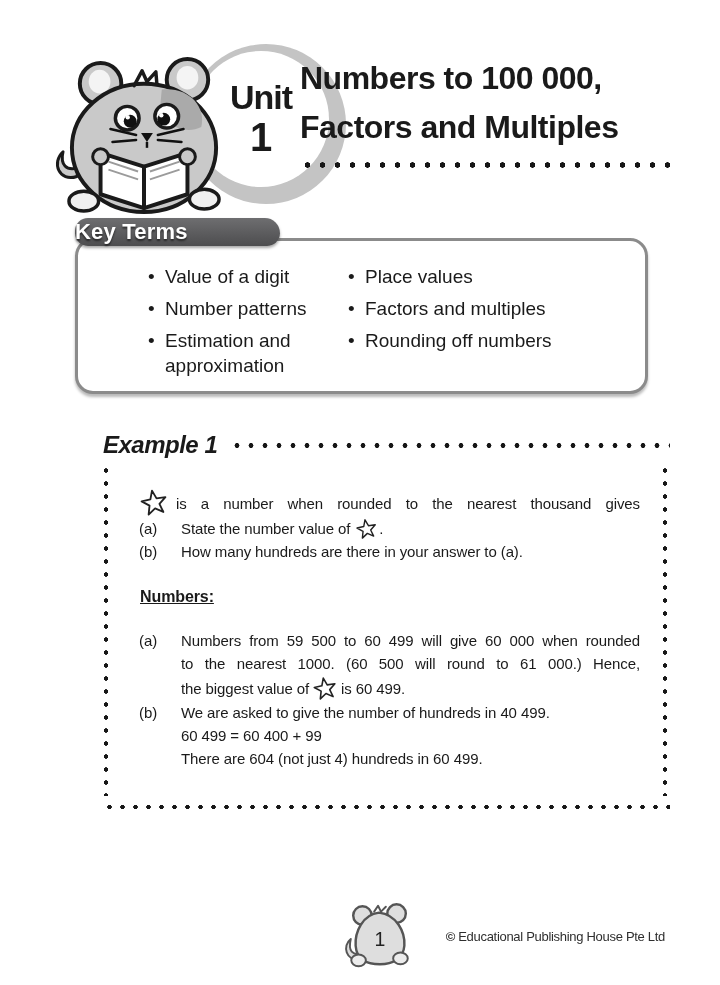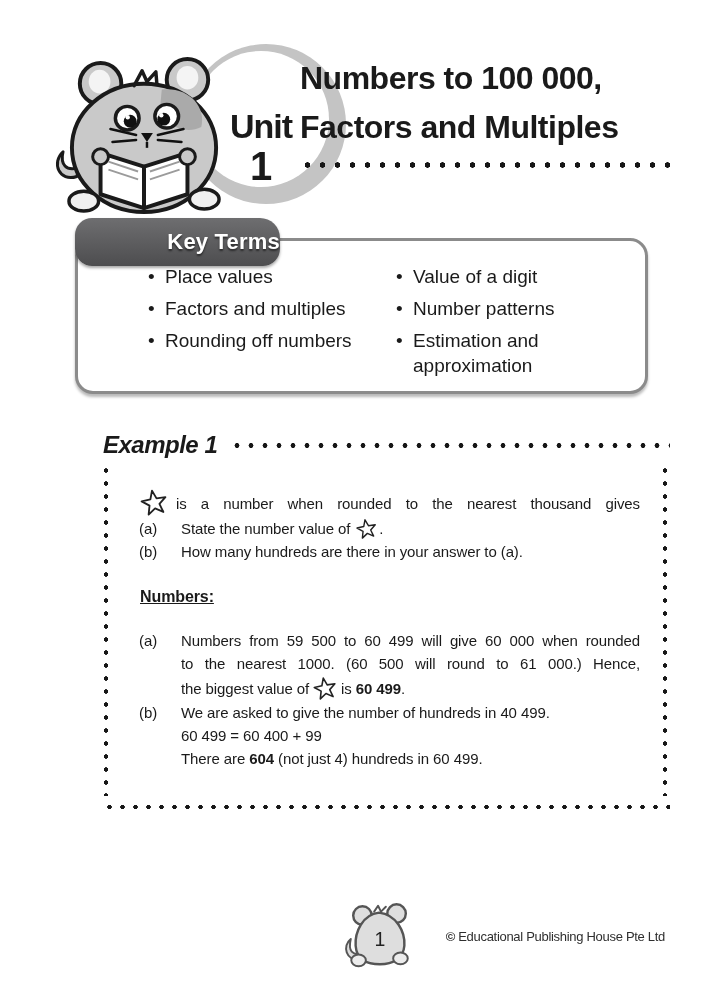--- a/index.html
+++ b/index.html
@@ -4,38 +4,38 @@
 <style>
   * { margin:0; padding:0; box-sizing:border-box; }
   html,body { background:#ffffff; }
   body { font-family:"Liberation Sans", sans-serif; color:#1a1a1a; }
   .page { position:relative; width:720px; height:985px; background:#fff; overflow:hidden; margin:0 auto; }
 
   
   .mascot { position:absolute; left:50px; top:56px; width:190px; height:158px; z-index:3; }
   .unit-ring { position:absolute; left:186px; top:44px; width:160px; height:160px; border-radius:50%; background:#c4c4c4; z-index:1; }
   .unit-disc { position:absolute; left:193px; top:51px; width:136px; height:136px; border-radius:50%; background:#ffffff; z-index:2;
-               display:flex; flex-direction:column; align-items:center; justify-content:flex-end; }
+               display:flex; flex-direction:column; align-items:center; justify-content:center; }
   .unit-label { font-size:34px; font-weight:bold; letter-spacing:-1px; line-height:1.05; }
   .unit-number { font-size:40px; font-weight:bold; line-height:1.05; }
   .title-block { position:absolute; left:300px; top:54px; width:370px; z-index:2; }
   .title-line { font-size:32px; font-weight:bold; letter-spacing:-0.5px; line-height:49px; white-space:nowrap; }
   .hdots { height:8px; margin-top:9px;
            background-image:radial-gradient(circle, #161616 2.5px, transparent 3px);
            background-size:15px 8px; background-repeat:repeat-x; background-position:left center; }
 
   
   .keyterms { position:absolute; left:75px; top:218px; width:573px; }
   .kt-box { position:relative; margin-top:20px; height:156px; border:3px solid #8b8b8b; border-radius:18px;
             background:#fff; box-shadow:0 3px 3px rgba(0,0,0,0.28); padding:23px 0 0 70px;
             display:flex; }
-  .kt-tab { position:absolute; left:0; top:0; z-index:2; width:205px; height:48px;
+  .kt-tab { position:absolute; left:0; top:0; z-index:2; width:205px; height:28px;
             background:linear-gradient(#6e6e70, #4d4d4f); border-radius:17px 20px 17px 17px;
             box-shadow:0 2px 3px rgba(0,0,0,0.35);
-            display:flex; align-items:center; justify-content:flex-end; }
+            display:flex; align-items:center; justify-content:flex-start; }
   .kt-tab span { color:#fff; font-weight:bold; font-size:22px; letter-spacing:0.2px; text-shadow:0 2px 2px rgba(0,0,0,0.55); }
   .kt-col { list-style:none; font-size:19px; }
   .kt-col.left { width:248px; }
   .kt-col.right { width:200px; }
   .kt-col li { position:relative; padding-left:17px; line-height:25px; margin-bottom:7px; }
   .kt-col li::before { content:"•"; position:absolute; left:0; top:0; font-size:19px; }
 
   
   .example { position:absolute; left:103px; top:429px; width:567px; }
   .ex-head { display:flex; align-items:center; height:32px;font-style:italic; }
@@ -55,21 +55,21 @@
              background-size:13px 6px; background-repeat:repeat-x; background-position:left center; }
   .j { text-align:justify; text-align-last:justify; }
   .star { vertical-align:-7px; margin:0 5px 0 0; }
   .star.lg { width:30px; height:30px; vertical-align:-8px; margin-right:7px; }
   .star.md { width:26px; height:26px; margin:0 3px; }
   .star.sm { width:23px; height:23px; vertical-align:-6px; margin:0 1px 0 5px; }
   .q-item, .sol-item { display:flex; }
   .q-label { width:42px; flex:0 0 42px; }
   .sol-lines { flex:1; }
   .sol-head { font-weight:bold; text-decoration:underline; font-size:16px; margin:22px 0 21px 1px; }
-  .bold { font-weight:bold; }
+  .bold { font-weight:normal; }
   .indent { margin-left:57px; }
 
   
   .footer-mouse { position:absolute; left:342px; top:902px; width:76px; height:68px; }
   .copyright { position:absolute; right:55px; top:929px; font-size:13px; letter-spacing:-0.3px; color:#2e2e2e; }
   .c-sym { font-weight:bold; }
 </style>
 </head>
 <body>
 
@@ -113,29 +113,29 @@
     <div class="title-line">Numbers to 100 000,</div>
     <div class="title-line">Factors and Multiples</div>
     <div class="hdots"></div>
   </div>
 
   <section class="keyterms">
     <div class="kt-tab">
       <span>Key Terms</span>
     </div>
     <div class="kt-box">
+      <ul class="kt-col right">
+        <li>Value of a digit</li>
+        <li>Number patterns</li>
+        <li>Estimation and approximation</li>
+      </ul>
       <ul class="kt-col left">
         <li>Place values</li>
         <li>Factors and multiples</li>
         <li>Rounding off numbers</li>
-      </ul>
-      <ul class="kt-col right">
-        <li>Value of a digit</li>
-        <li>Number patterns</li>
-        <li>Estimation and approximation</li>
       </ul>
     </div>
   </section>
 
   <section class="example">
     <div class="ex-head">
       <h2>Example 1</h2>
       <div class="ex-dots"></div>
     </div>
     <div class="ex-box">

